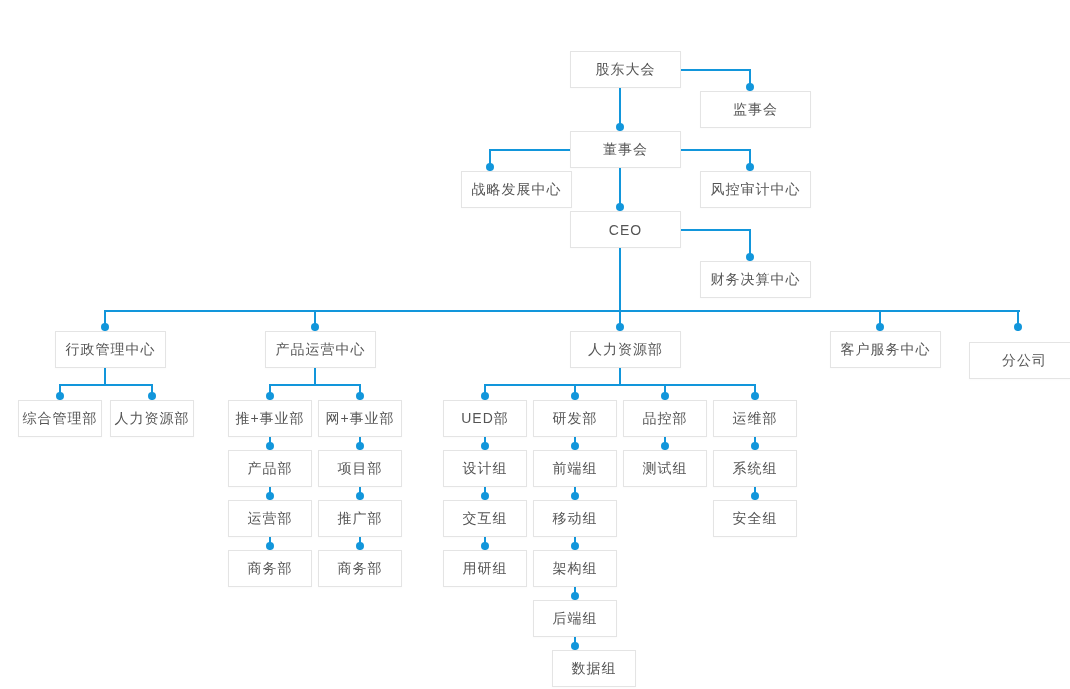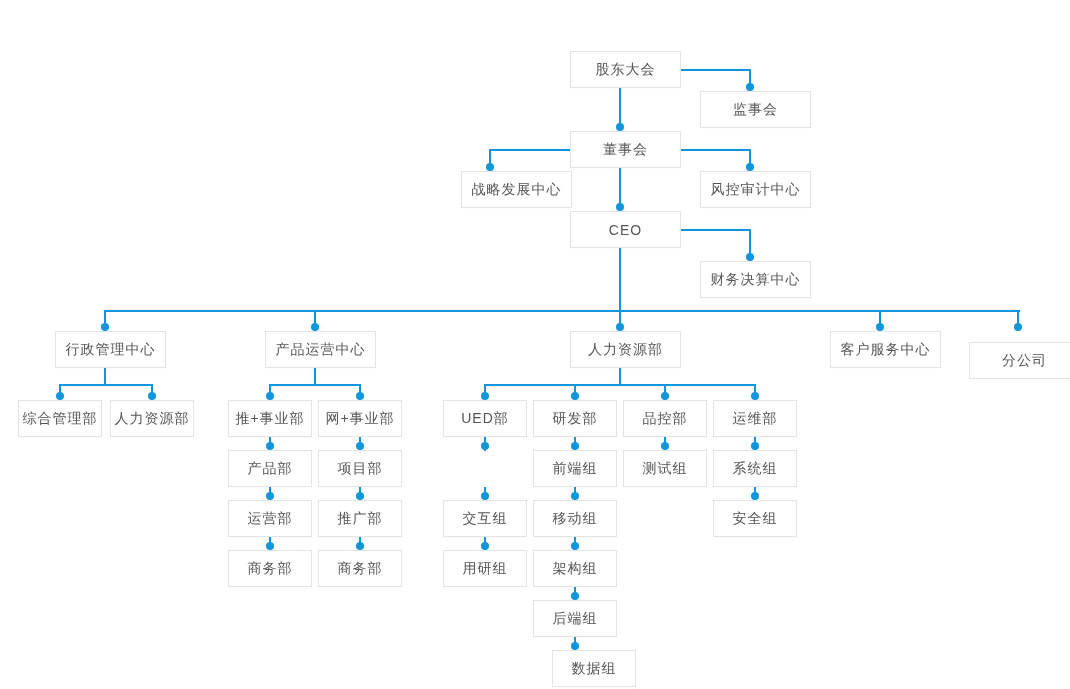--- a/index.html
+++ b/index.html
@@ -134,20 +134,21 @@
   <div class="node w2" style="left:228px;top:450px">产品部</div>
   <div class="node w2" style="left:228px;top:500px">运营部</div>
   <div class="node w2" style="left:228px;top:550px">商务部</div>
 
   <div class="node w2" style="left:318px;top:400px">网+事业部</div>
   <div class="node w2" style="left:318px;top:450px">项目部</div>
   <div class="node w2" style="left:318px;top:500px">推广部</div>
   <div class="node w2" style="left:318px;top:550px">商务部</div>
 
   <div class="node w2" style="left:443px;top:400px">UED部</div>
+  <div class="node w2" style="left:443px;top:450px">设计组</div>
   <div class="node w2" style="left:443px;top:550px">用研组</div>
   <div class="node w2" style="left:443px;top:500px">交互组</div>
 
   <div class="node w2" style="left:533px;top:450px">前端组</div>
   <div class="node w2" style="left:533px;top:400px">研发部</div>
   <div class="node w2" style="left:533px;top:500px">移动组</div>
   <div class="node w2" style="left:533px;top:550px">架构组</div>
   <div class="node w2" style="left:533px;top:600px">后端组</div>
   <div class="node w2" style="left:552px;top:650px">数据组</div>
 

